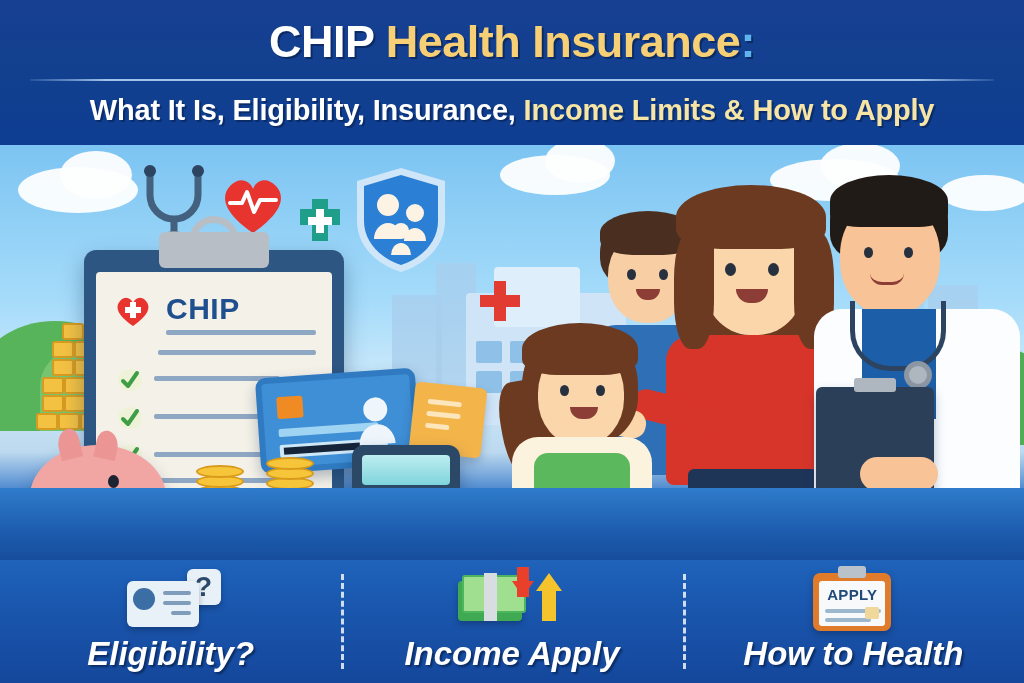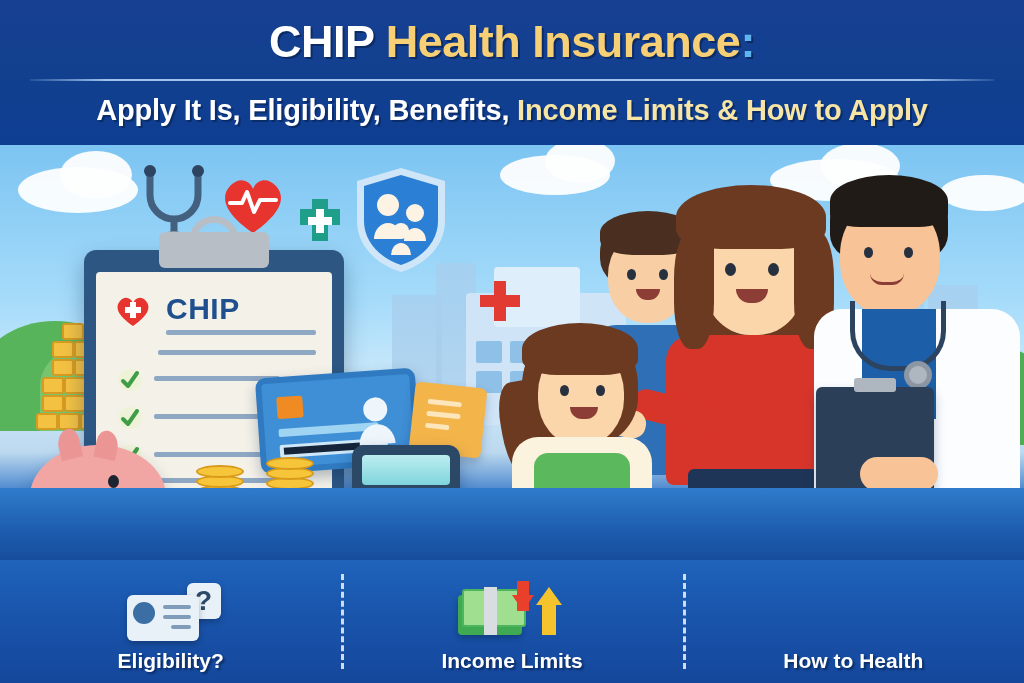--- a/index.html
+++ b/index.html
@@ -181,22 +181,22 @@
     position:relative; flex:1 1 25%;
     display:flex; flex-direction:column; align-items:center; justify-content:flex-end;
     padding-bottom:10px;
   }
   .bcell + .bcell::before{
     content:""; position:absolute; left:0; top:14px; bottom:14px; width:0;
     border-left:3px dashed rgba(255,255,255,.8);
   }
   .bicon{ position:relative; width:120px; height:66px; margin-bottom:2px; }
   .blabel{
-    font-size:21px; font-weight:bold; color:#ffffff;
-    text-shadow:2px 2px 2px rgba(5,25,60,.6); white-space:nowrap;
+    font-size:33px; font-weight:bold; color:#ffffff;
+    text-shadow:2px 2px 2px rgba(5,25,60,.6); white-space:nowrap;font-style:italic;
   }
 
   
   .idcard2{ position:absolute; left:16px; top:14px; width:72px; height:46px; background:#e8f1f8; border-radius:6px; box-shadow:0 3px 6px rgba(0,0,0,.25); }
   .idcard2::before{ content:""; position:absolute; left:6px; top:7px; width:22px; height:22px; background:#3b6ea5; border-radius:50%; }
   .idcard2 i{ position:absolute; right:8px; background:#7f9cbb; border-radius:2px; height:4px; width:28px; display:block; }
   .qmark{ position:absolute; right:10px; top:2px; width:34px; height:36px; background:#e8f1f8; border-radius:6px; box-shadow:0 3px 6px rgba(0,0,0,.25);
           color:#2d4a6b; font-size:28px; font-weight:bold; text-align:center; line-height:36px; }
 
   
@@ -229,21 +229,21 @@
 <body>
 
 <div class="poster">
 
   <div class="header">
     <div class="title-row">
       <span class="t-white">CHIP</span><span class="t-gold"> Health Insurance</span><span class="t-cyan">:</span>
     </div>
     <div class="divider"></div>
     <div class="subtitle-row">
-      <span class="s-white">Apply It Is, Eligibility, Benefits,</span><span class="s-gold"> Income Limits &amp; How to Apply</span>
+      <span class="s-white">What It Is, Eligibility, Insurance,</span><span class="s-gold"> Income Limits &amp; How to Apply</span>
     </div>
   </div>
 
   <div class="scene">
 
     <div class="cloud" style="left:18px;top:22px;width:120px;height:46px;"></div>
     <div class="cloud" style="left:60px;top:6px;width:72px;height:48px;"></div>
     <div class="cloud" style="left:500px;top:10px;width:110px;height:40px;"></div>
     <div class="cloud" style="left:545px;top:-6px;width:70px;height:44px;"></div>
     <div class="cloud" style="left:770px;top:14px;width:130px;height:42px;"></div>
@@ -532,21 +532,31 @@
         <div class="money">
             <div class="money-band"></div>
           </div>
         <div class="arrow-dn">
             <span></span>
           </div>
         <div class="arrow-up">
             <span></span>
           </div>
       </div>
-      <div class="blabel">Income Limits</div>
+      <div class="blabel">Income Apply</div>
     </div>
 
     <div class="bcell">
+      <div class="bicon">
+        <div class="applyclip">
+          <div class="applypaper">
+            <div class="applytxt">APPLY</div>
+            <div class="applyline" style="top:28px;width:56px;"></div>
+            <div class="applyline" style="top:37px;width:46px;"></div>
+            <div style="position:absolute;right:6px;top:26px;width:14px;height:12px;background:#f0d79a;border-radius:2px;"></div>
+          </div>
+        </div>
+      </div>
       <div class="blabel">How to Health</div>
     </div>
 
   </div>
 </div>
 
 </body></html>

